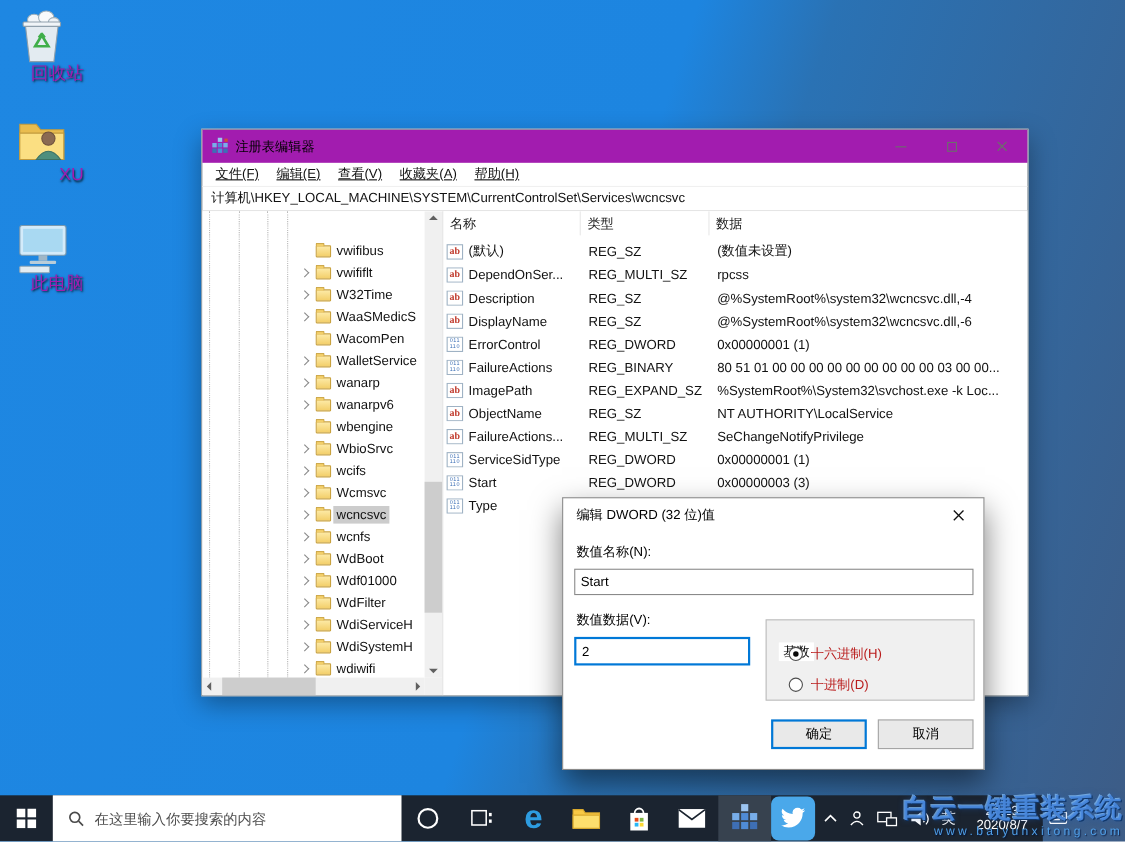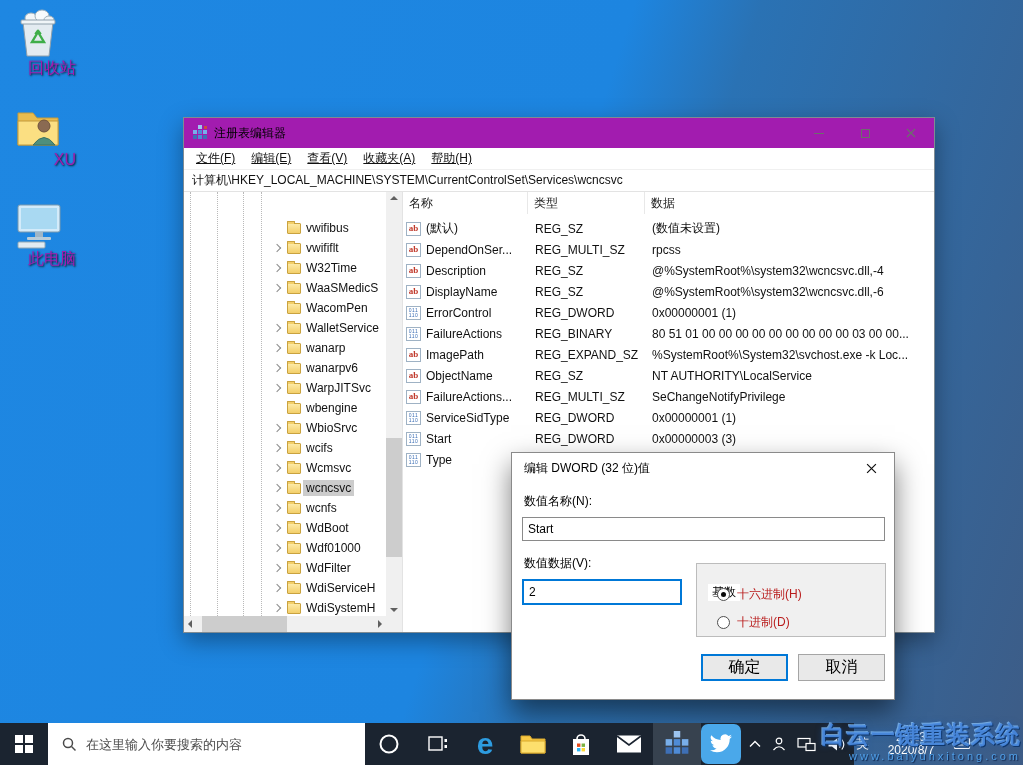--- a/index.html
+++ b/index.html
@@ -98,26 +98,26 @@
   .in-data { left:10px; top:126px; width:160px; height:26px; border:2px solid #0078d7; }
   .group { position:absolute; left:184px; top:110px; width:190px; height:74px;
            border:1px solid #bcbcbc; background:#f0f0f0; }
   .group-legend { position:absolute; left:196px; top:103px; background:#fff; padding:0 4px; color:#000;margin-top:28px; }
   .radio-row { position:absolute; left:205px; display:flex; align-items:center; gap:7px; color:#b91c1c; }
   .rr-hex { top:133px; } .rr-dec { top:161px; }
   .radio { width:13px; height:13px; border:1px solid #4f4f4f; border-radius:50%; background:#fff; position:relative; flex:none; }
   .radio.checked::after { content:""; position:absolute; left:3px; top:3px; width:5px; height:5px;
            border-radius:50%; background:#0a0a0a; }
   .btn { position:absolute; top:201px; width:87px; height:27px; display:flex; align-items:center;
-         justify-content:center; background:#e9e9e9; font-size:16px; color:#000; }
+         justify-content:center; background:#e9e9e9; font-size:12px; color:#000; }
   .btn-ok { left:189px; border:2px solid #0078d7; }
   .btn-cancel { left:286px; border:1px solid #a5a5a5; }
 
   
-  .taskbar { position:absolute; left:0; top:723px; width:854px; height:42px; background:#1b2430;
+  .taskbar { position:absolute; left:0; top:723px; width:948px; height:42px; background:#1b2430;
              display:flex; align-items:center; z-index:8; }
   .tb-btn { width:48px; height:42px; display:flex; align-items:center; justify-content:center; flex:none; }
   .tb-btn.active { background:#37424f; }
   .searchbox { width:317px; height:42px; background:#fff; display:flex; align-items:center; flex:none; }
   .searchbox svg { margin-left:14px; flex:none; }
   .search-input { border:none; outline:none; font-size:13px; color:#333; margin-left:9px; width:260px;
                   background:transparent; font-family:"Liberation Sans",sans-serif; }
   .search-input::placeholder { color:#4d4d4d; opacity:1; }
   .edge-ic::before { content:"e"; color:#2d9ce0; font-size:30px; font-weight:bold; line-height:1; }
   .spacer { flex:1; }
@@ -264,27 +264,20 @@
             </span>
             <span class="folder-ic"></span>
             <span class="tree-label">wanarp</span>
           </div>
           <div class="tree-row">
             <span class="expander">
               <span class="chev"></span>
             </span>
             <span class="folder-ic"></span>
             <span class="tree-label">wanarpv6</span>
-          </div>
-          <div class="tree-row">
-            <span class="expander">
-              <span class="chev"></span>
-            </span>
-            <span class="folder-ic"></span>
-            <span class="tree-label">WarpJITSvc</span>
           </div>
           <div class="tree-row">
             <span class="expander hidden">
               <span class="chev"></span>
             </span>
             <span class="folder-ic"></span>
             <span class="tree-label">wbengine</span>
           </div>
           <div class="tree-row">
             <span class="expander">

